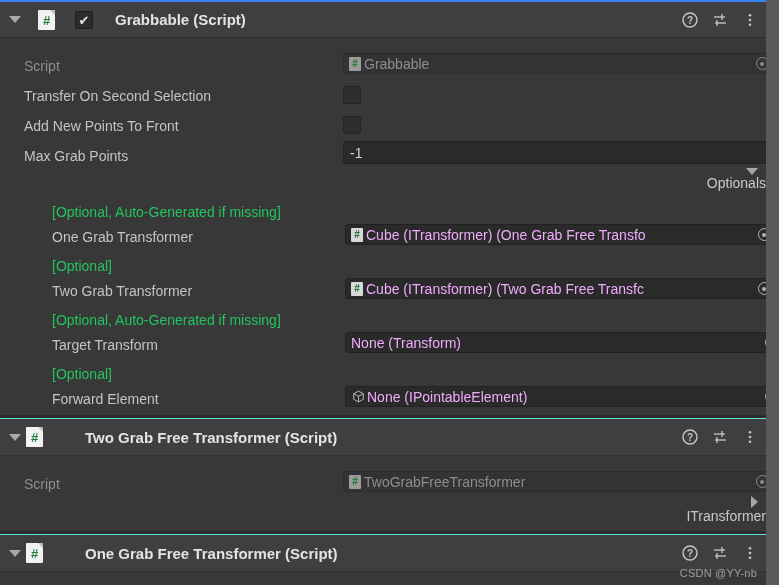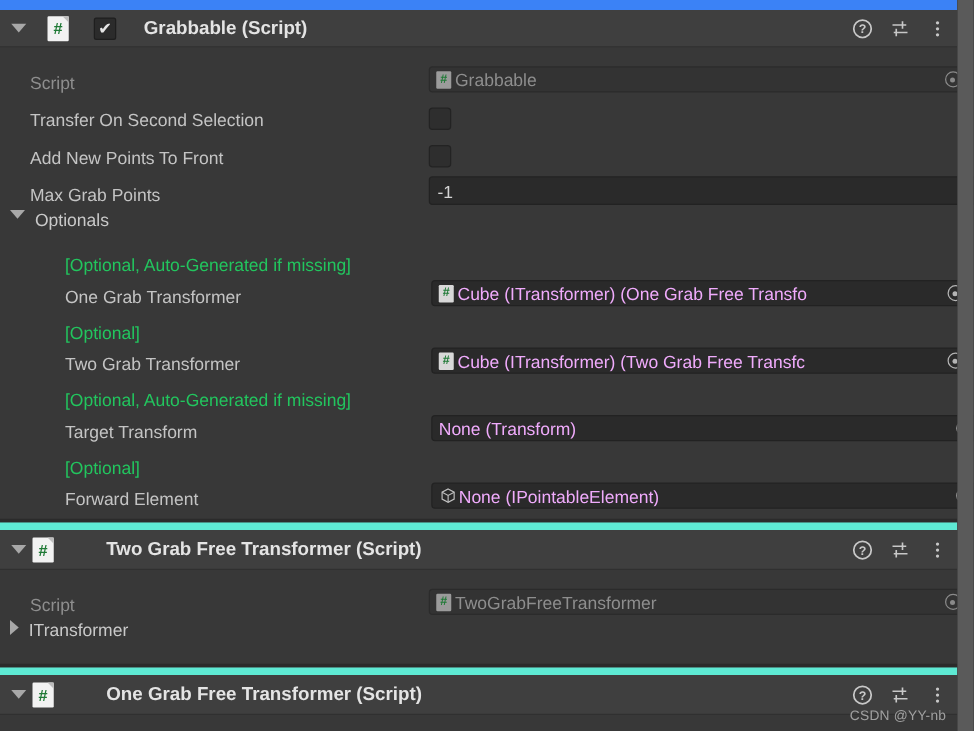--- a/index.html
+++ b/index.html
@@ -44,27 +44,27 @@
     top: 0; left: 0;
     width: 766px;
     height: 585px;
   }
 
   
   .comp-header {
     position: relative;
     height: 38px;
     background: #3f3f3f;
-    border-top: 6px solid #5eead4;
+    border-top: 1px solid #5eead4;
     border-bottom: 1px solid #303030;
     display: flex;
     align-items: center;
     padding-left: 6px;
   }
-  .comp-header.first { border-top: 8px solid #3b82f6; gap: 12px; }
+  .comp-header.first { border-top: 2px solid #3b82f6; gap: 12px; }
 
   .foldout {
     width: 18px;
     height: 38px;
     display: flex;
     align-items: center;
     justify-content: center;
     flex: 0 0 auto;
   }
   .tri-down {
@@ -285,23 +285,24 @@
     flex: 0 0 auto;
   }
   .numfield span {
     font-size: 14px;
     color: #d4d4d4;
   }
 
   
   .foldrow {
     display: flex;
-    align-items: flex-start;
+    align-items: flex-end;
     height: 27px;
     padding-left: 8px;
+    flex-direction: column;
   }
   .foldrow .tri-down, .foldrow .tri-right { margin-right: 8px; }
   .foldrow .ftext {
     font-size: 14px;
     color: #c9c9c9;
   }
 
   .sep-dark {
     height: 3px;
     background: #2b2b2b;

